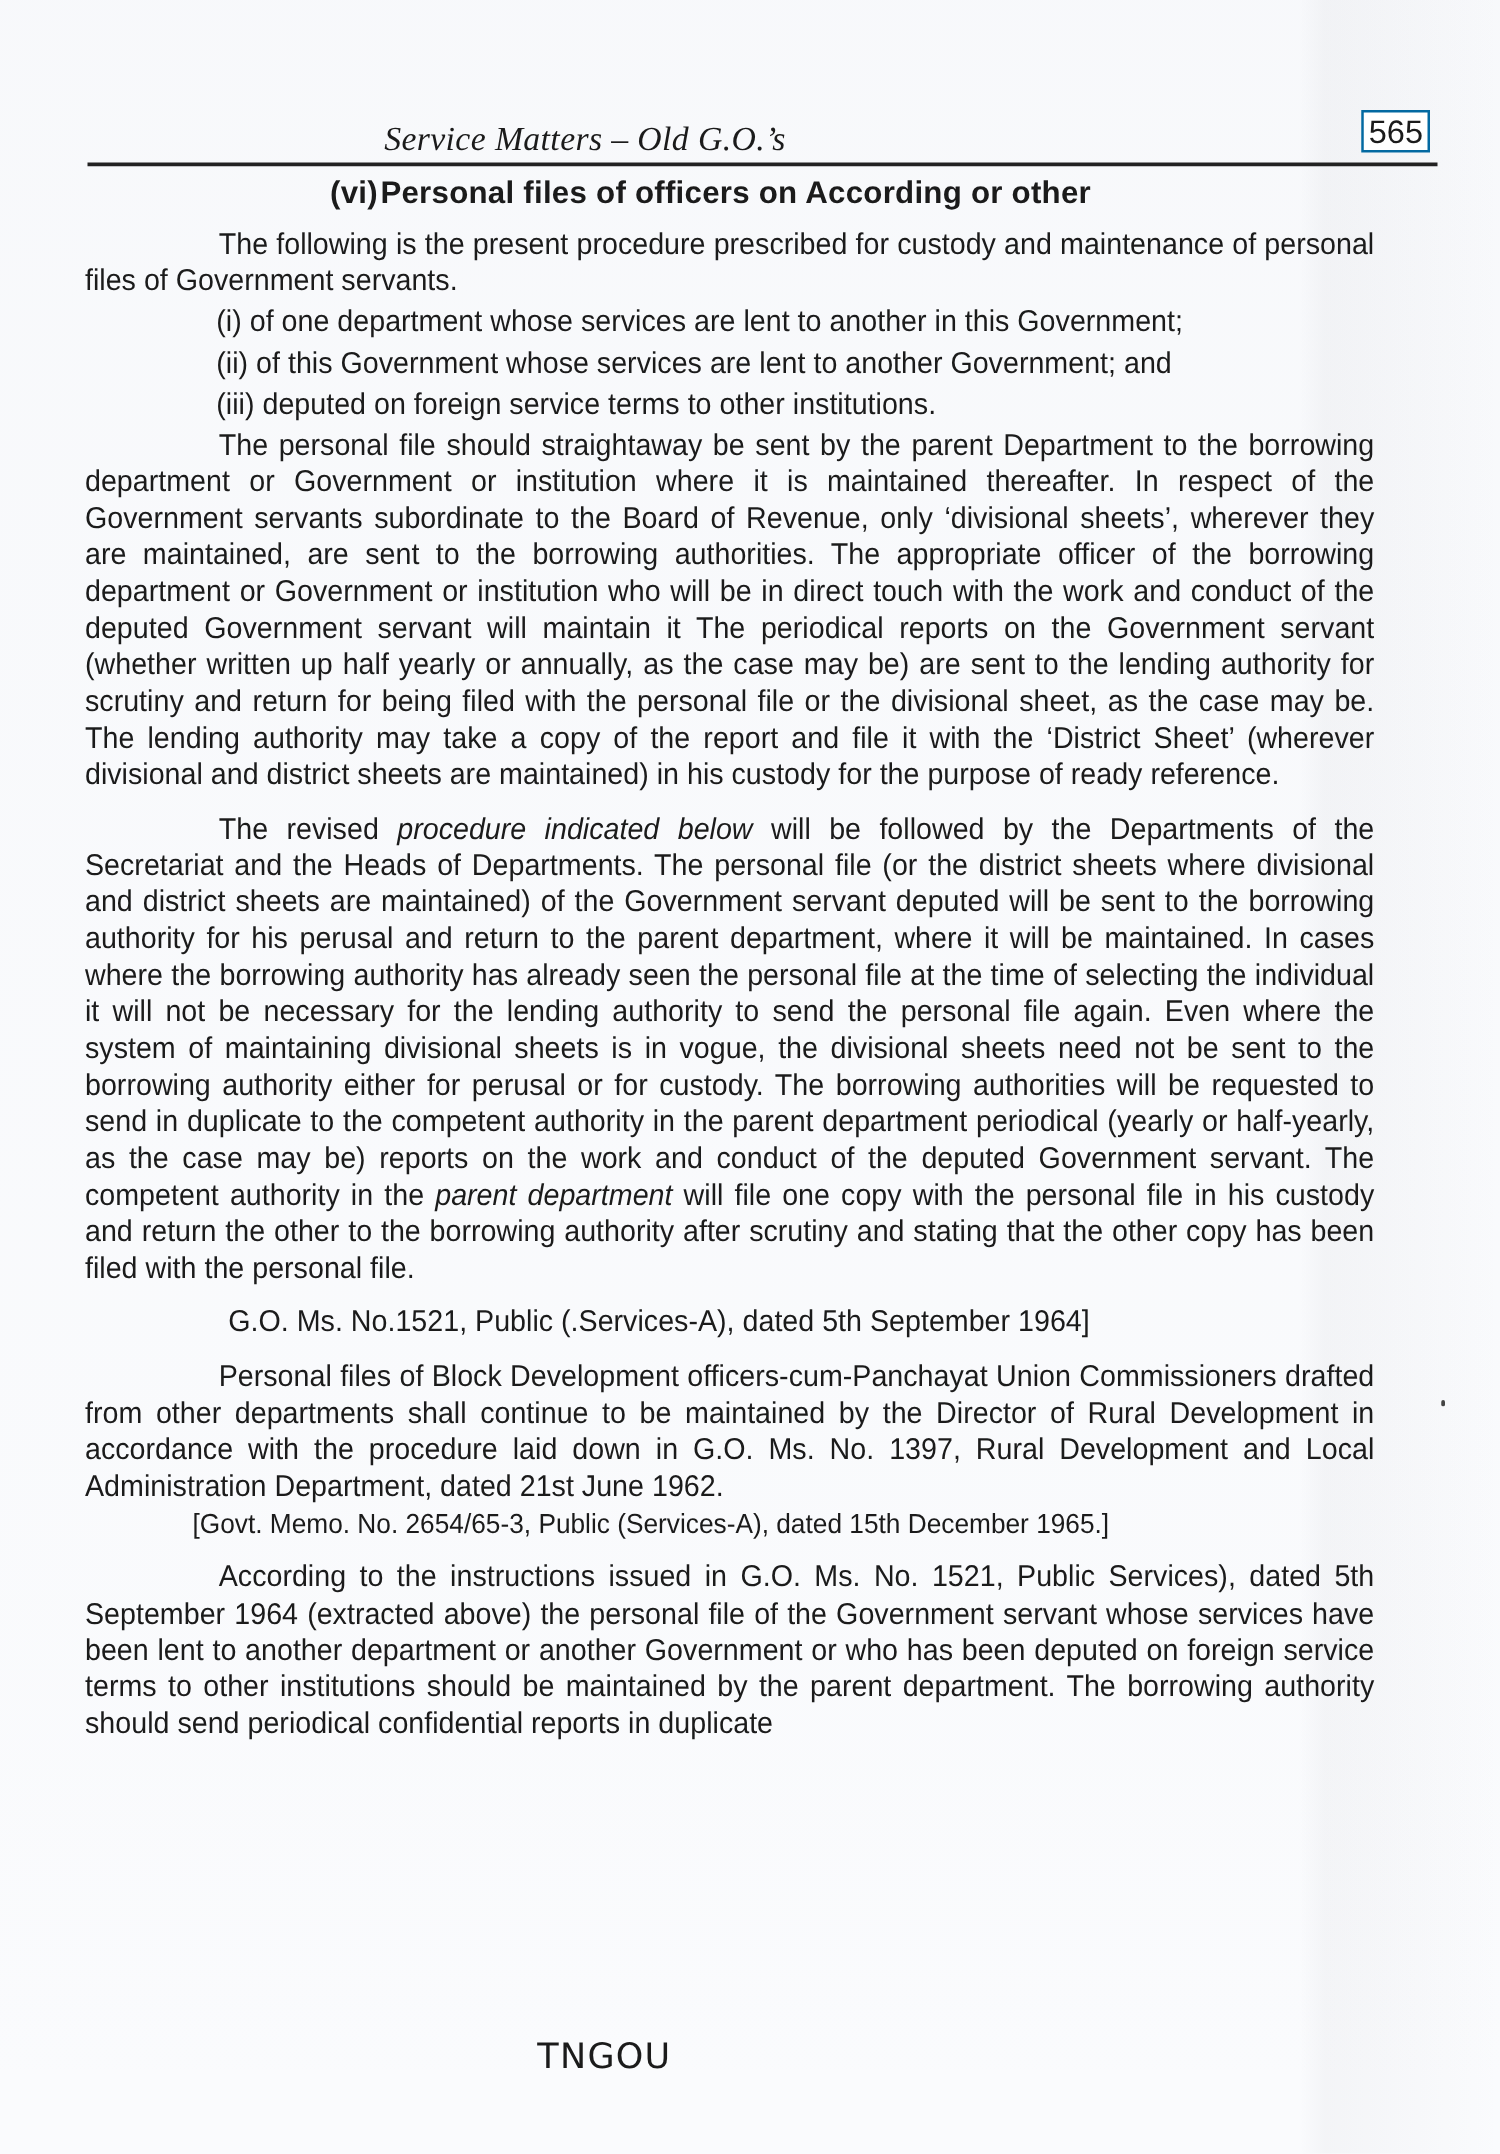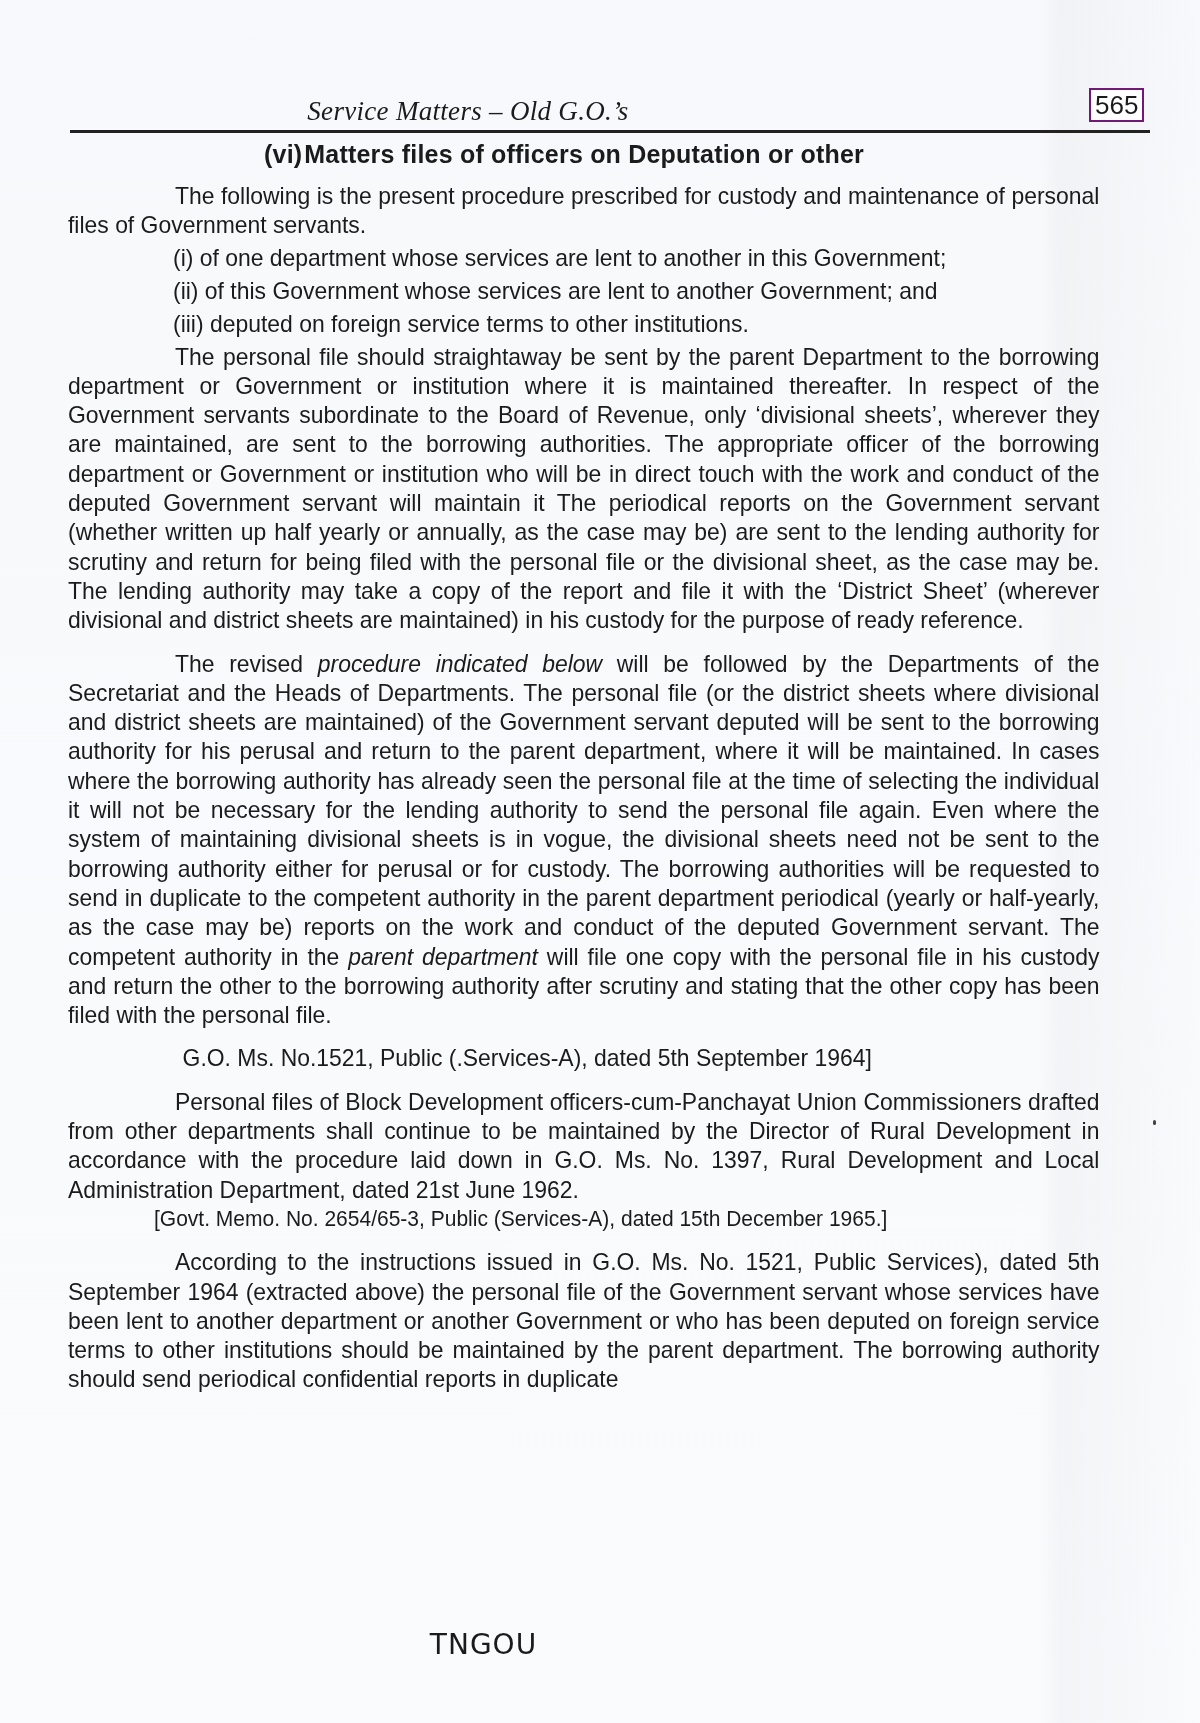--- a/index.html
+++ b/index.html
@@ -22,21 +22,21 @@
     position: absolute; left: 0; top: 96px; width: 976px;
     text-align: center;
     font-family: "Liberation Serif", "DejaVu Serif", serif;
     font-style: italic;
     font-size: 27px;
     letter-spacing: 0.3px;
   }
   .running-head span { position: relative; left: -20px; }
   .page-num {
     position: absolute; left: 1089px; top: 88px;
-    border: 2px solid #701a75;
+    border: 2px solid #0369a1;
     padding: 0 4px;
     font-size: 26px; line-height: 30px;
     font-family: "Liberation Sans Narrow", "Liberation Sans", sans-serif;
     background: #fff;
   }
   .rule {
     position: absolute; left: 70px; top: 130px; width: 1080px; height: 3px;
     background: #222;
   }
   .section-heading {
@@ -73,21 +73,21 @@
 
 <div class="ghost"></div>
 
 <div class="running-head">
   <span>Service Matters – Old G.O.’s</span>
 </div>
 <div class="page-num">565</div>
 <div class="rule"></div>
 
 <div class="section-heading">
-  <span class="num">(vi)</span><span>Matters files of officers on Deputation or other</span>
+  <span class="num">(vi)</span><span>Personal files of officers on According or other</span>
 </div>
 
 <div class="content">
   <p class="indent">The following is the present procedure prescribed for custody and maintenance of personal files of Government servants.</p>
   <p class="list-item">(i) of one department whose services are lent to another in this Government;</p>
   <p class="list-item">(ii) of this Government whose services are lent to another Government; and</p>
   <p class="list-item">(iii) deputed on foreign service terms to other institutions.</p>
   <p class="indent p-gap">The personal file should straightaway be sent by the parent Department to the borrowing department or Government or institution where it is maintained thereafter. In respect of the Government servants subordinate to the Board of Revenue, only ‘divisional sheets’, wherever they are maintained, are sent to the borrowing authorities. The appropriate officer of the borrowing department or Government or institution who will be in direct touch with the work and conduct of the deputed Government servant will maintain it The periodical reports on the Government servant (whether written up half yearly or annually, as the case may be) are sent to the lending authority for scrutiny and return for being filed with the personal file or the divisional sheet, as the case may be. The lending authority may take a copy of the report and file it with the ‘District Sheet’ (wherever divisional and district sheets are maintained) in his custody for the purpose of ready reference.</p>
   <p class="indent p-gap-lg"><span>The revised </span><em>procedure indicated below</em><span> will be followed by the Departments of the Secretariat and the Heads of Departments. The personal file (or the district sheets where divisional and district sheets are maintained) of the Government servant deputed will be sent to the borrowing authority for his perusal and return to the parent department, where it will be maintained. In cases where the borrowing authority has already seen the personal file at the time of selecting the individual it will not be necessary for the lending authority to send the personal file again. Even where the system of maintaining divisional sheets is in vogue, the divisional sheets need not be sent to the borrowing authority either for perusal or for custody. The borrowing authorities will be requested to send in duplicate to the competent authority in the parent department periodical (yearly or half-yearly, as the case may be) reports on the work and conduct of the deputed Government servant. The competent authority in the </span><em>parent department</em><span> will file one copy with the personal file in his custody and return the other to the borrowing authority after scrutiny and stating that the other copy has been filed with the personal file.</span></p>
   <p class="citation">G.O. Ms. No.1521, Public (.Services-A), dated 5th September 1964]</p>

